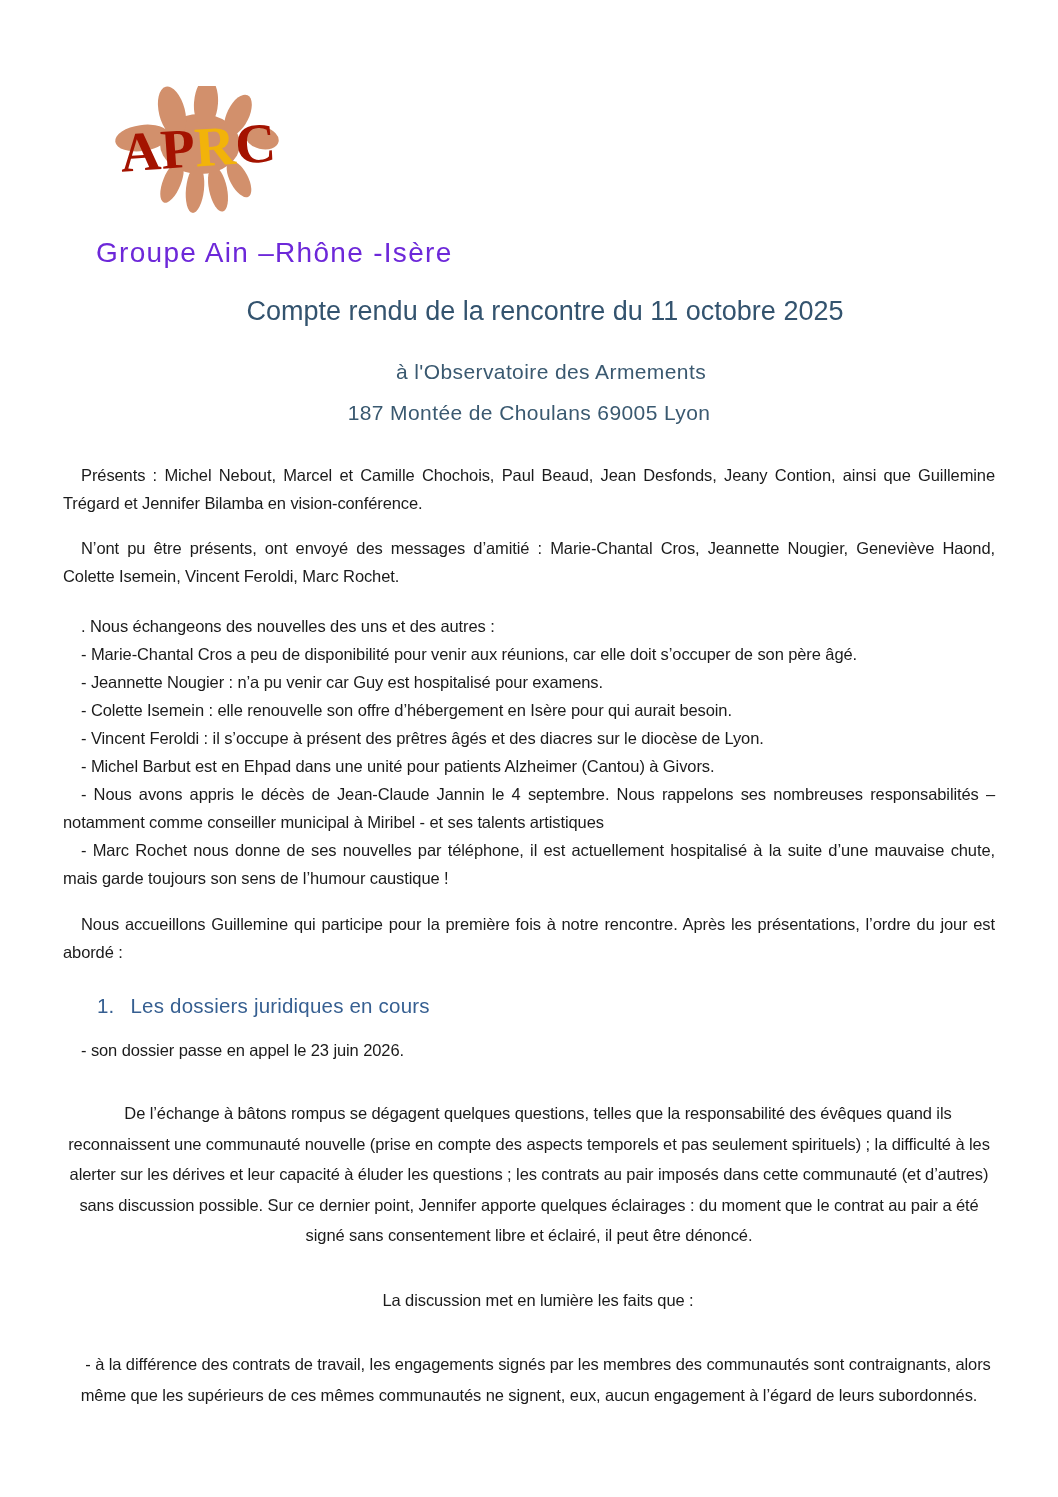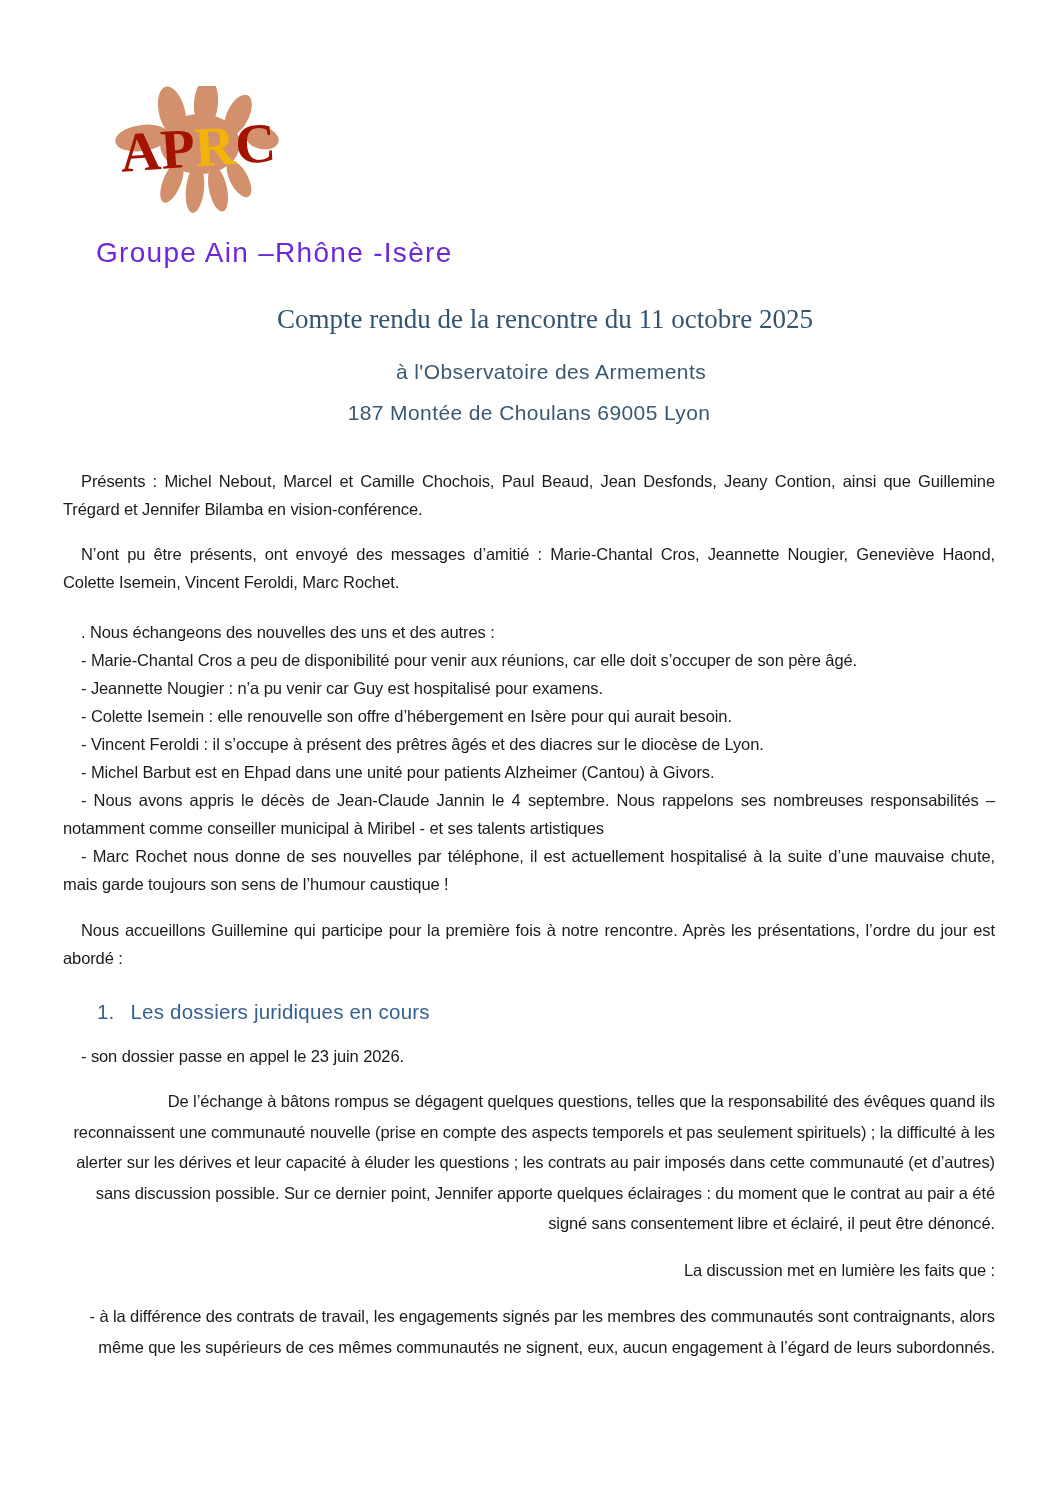--- a/index.html
+++ b/index.html
@@ -14,53 +14,53 @@
   }
   
   .logo{position:absolute;left:112px;top:86px;width:178px;height:128px;}
   
   .group-line{
     position:absolute;left:96px;top:237px;
     font-size:28px;letter-spacing:1.3px;color:#6d28d9;
   }
   
   .doc-title{
-    position:absolute;left:0;right:0;top:304px;
+    position:absolute;left:0;right:0;top:296px;
     text-align:center;
-    font-family:Liberation Serif, serif;
+    font-family:Liberation Sans, sans-serif;
     font-size:27px;color:#33536E;padding-left:32px;
   }
   .doc-sub1{
     position:absolute;left:0;right:0;top:360px;
     text-align:center;font-size:21px;color:#3A5970;letter-spacing:.4px;padding-left:44px;
   }
   .doc-sub2{
     position:absolute;left:0;right:0;top:401px;
     text-align:center;font-size:21px;color:#3A5970;letter-spacing:.4px;
   }
   
   .body-col{
     position:absolute;left:63px;top:453px;width:932px;
     font-size:16.5px;line-height:28px;letter-spacing:-0.1px;
   }
-  .p{margin:14px 0 17px;text-align:justify;text-indent:18px;}
+  .p{margin:8px 0 17px;text-align:justify;text-indent:18px;}
   .list-p{margin:0;text-align:justify;text-indent:18px;}
   .list-intro{margin-top:22px;}
   .p-accueil{margin-top:18px;margin-bottom:0;}
   .h1{
     margin:26px 0 0 34px;
     font-size:20.5px;color:#365F91;letter-spacing:.2px;
   }
   .h1 .h1-num{margin-right:16px;}
   .sub-a{
     margin:38px 0 0 32px;
     font-style:italic;font-size:17.5px;color:#2E74B5;
   }
   .p-dossier{margin:16px 0 0;text-align:left;text-indent:18px;}
-  .p-flow{margin:16px 0 0;text-align:right;text-indent:18px;line-height:30.5px;}
+  .p-flow{margin:34px 0 0;text-align:center;text-indent:18px;line-height:30.5px;}
 </style>
 </head>
 <body>
 
 <div class="page">
 
   <div class="logo">
     <svg viewBox="0 0 178 128" width="178" height="128">
       <g fill="#D2906C">
         <ellipse cx="88" cy="58" rx="40" ry="30"></ellipse>

